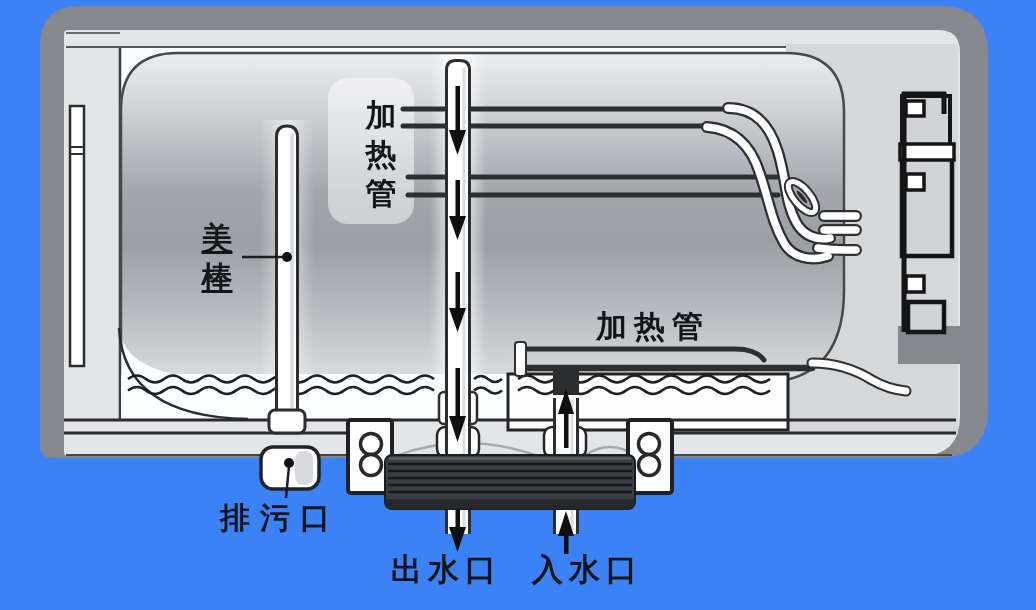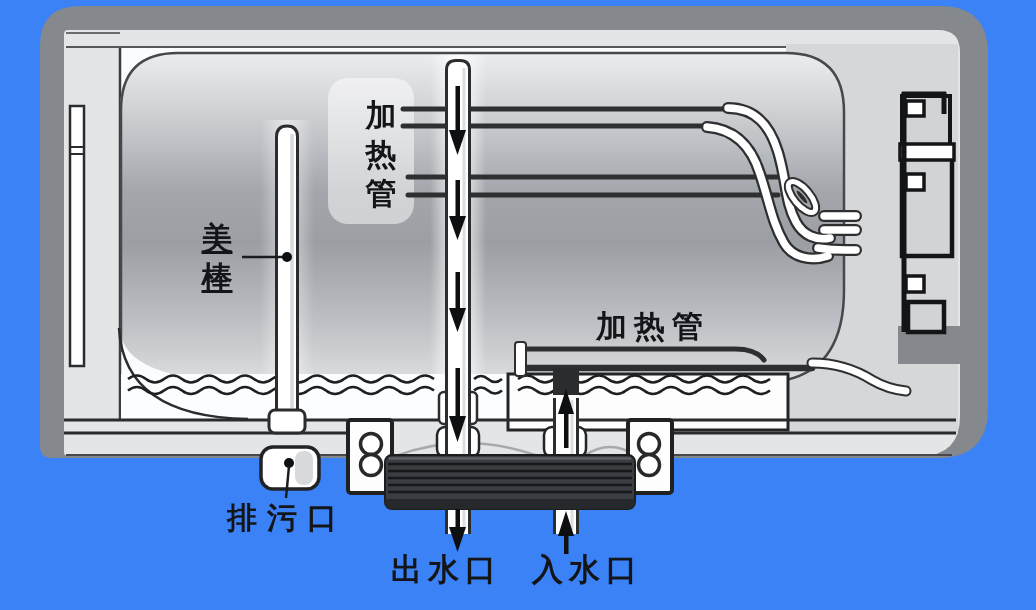--- a/index.html
+++ b/index.html
@@ -239,19 +239,19 @@
     <rect x="908" y="302" width="36" height="30" fill="#d2d3d6" stroke="#141517" stroke-width="4.5"></rect>
   </g>
 </svg>
 
 <div class="lbl vertical" style="left:360px;top:96px;">加热管</div>
 
 <div class="lbl vertical" style="left:196px;top:219px;text-decoration:underline;">美棒</div>
 
 <div class="lbl horizontal" style="left:596px;top:306px;letter-spacing:7px;">加热管</div>
 
-<div class="lbl horizontal" style="left:227px;top:498px;font-size:30px;letter-spacing:10px;">排污口</div>
+<div class="lbl horizontal" style="left:220px;top:498px;font-size:30px;letter-spacing:10px;">排污口</div>
 
 <div class="lbl horizontal" style="left:532px;top:549px;letter-spacing:6px;">入水口</div>
 
 <div class="lbl horizontal" style="left:391px;top:549px;letter-spacing:6px;">出水口</div>
 
 </div>
 
 </body></html>

